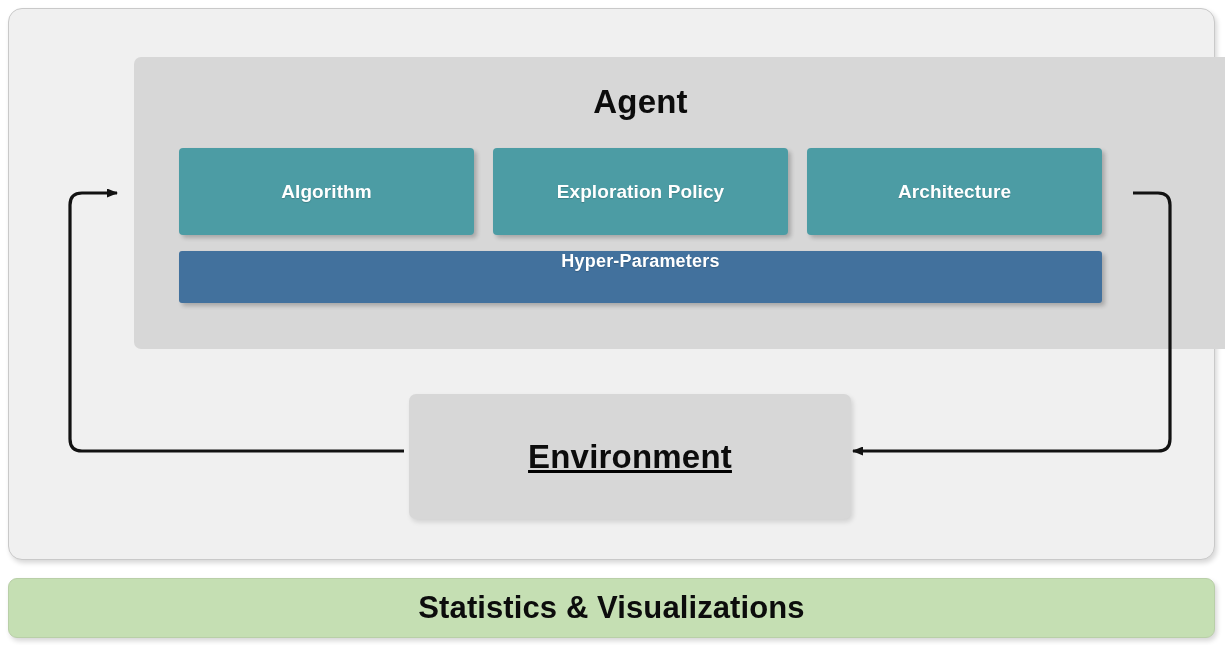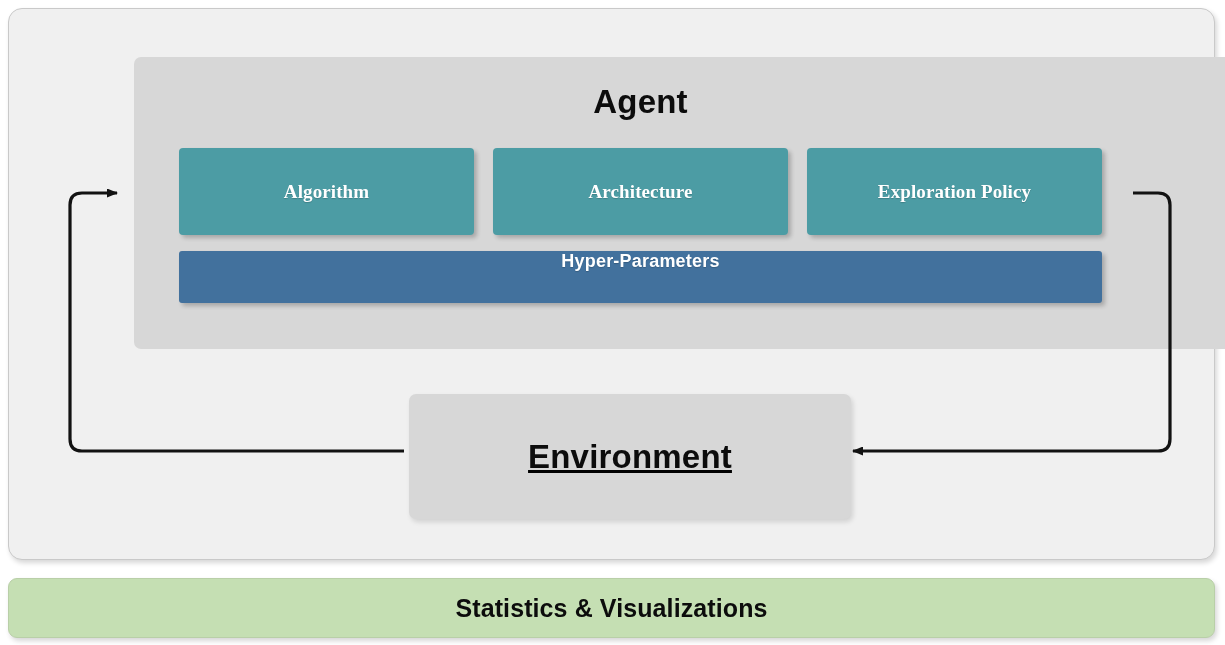--- a/index.html
+++ b/index.html
@@ -78,21 +78,20 @@
     justify-content: center;
     box-shadow: 3px 3px 4px rgba(0,0,0,0.22);
   }
 
   .component-box span {
     color: #ffffff;
     font-size: 19px;
     font-weight: bold;
     letter-spacing: 0.1px;
     text-shadow: 0 1px 1px rgba(0,0,0,0.18);
-    font-family: Liberation Serif, serif;
   }
 
   
   .hyperparams-bar {
     position: absolute;
     left: 45px;
     top: 194px;
     width: 923px;
     height: 52px;
     background: #42719d;
@@ -155,21 +154,21 @@
     border: 1px solid #b9cfa8;
     border-radius: 9px;
     box-sizing: border-box;
     display: flex;
     align-items: center;
     justify-content: center;
     box-shadow: 2px 3px 5px rgba(0,0,0,0.16);
   }
 
   .statistics-bar span {
-    font-size: 25px;
+    font-size: 31px;
     font-weight: bold;
     color: #0c0c0c;
     letter-spacing: 0.1px;
   }
 </style>
 </head>
 <body>
 
 <div id="canvas">
 
@@ -177,24 +176,24 @@
 
     <div class="agent-panel">
 
       <div class="agent-title">Agent</div>
 
       <div class="component-row">
         <div class="component-box">
           <span>Algorithm</span>
         </div>
         <div class="component-box">
-          <span>Architecture</span>
+          <span>Exploration Policy</span>
         </div>
         <div class="component-box">
-          <span>Exploration Policy</span>
+          <span>Architecture</span>
         </div>
       </div>
 
       <div class="hyperparams-bar">
         <span>Hyper-Parameters</span>
       </div>
 
     </div>
 
     <div class="environment-box">

